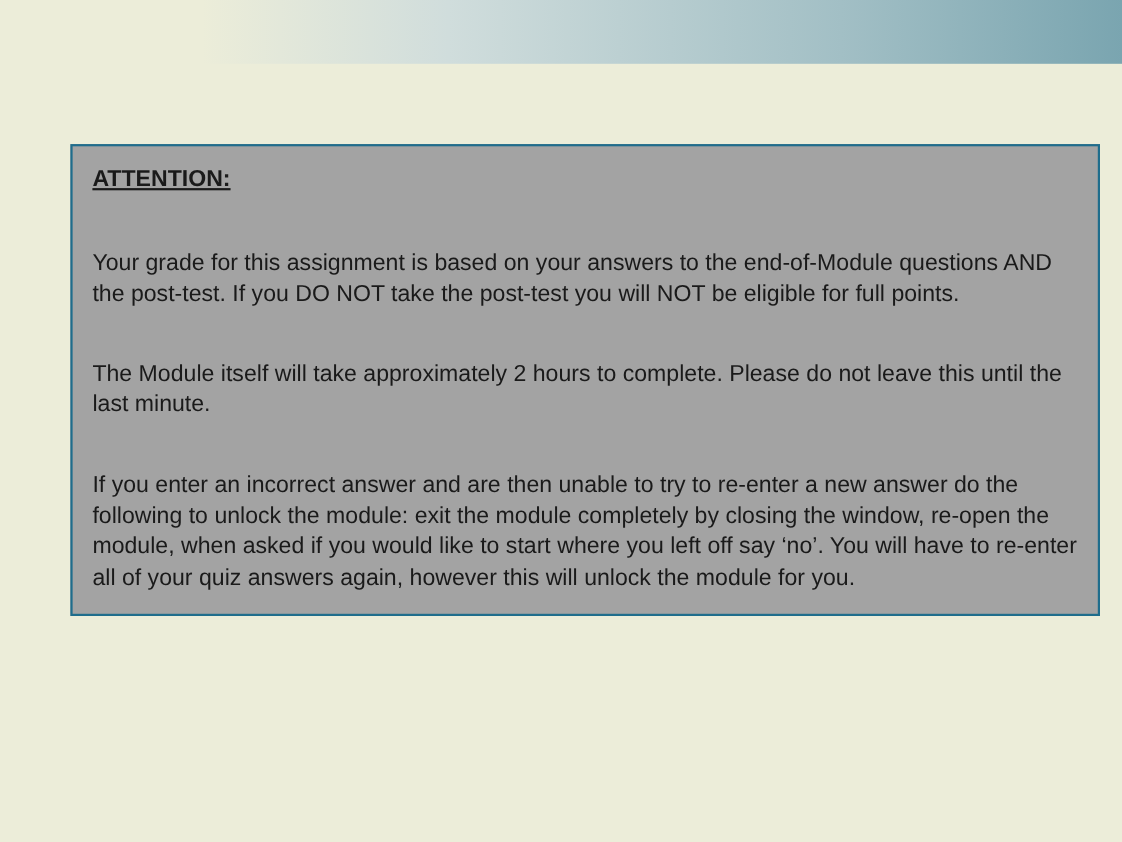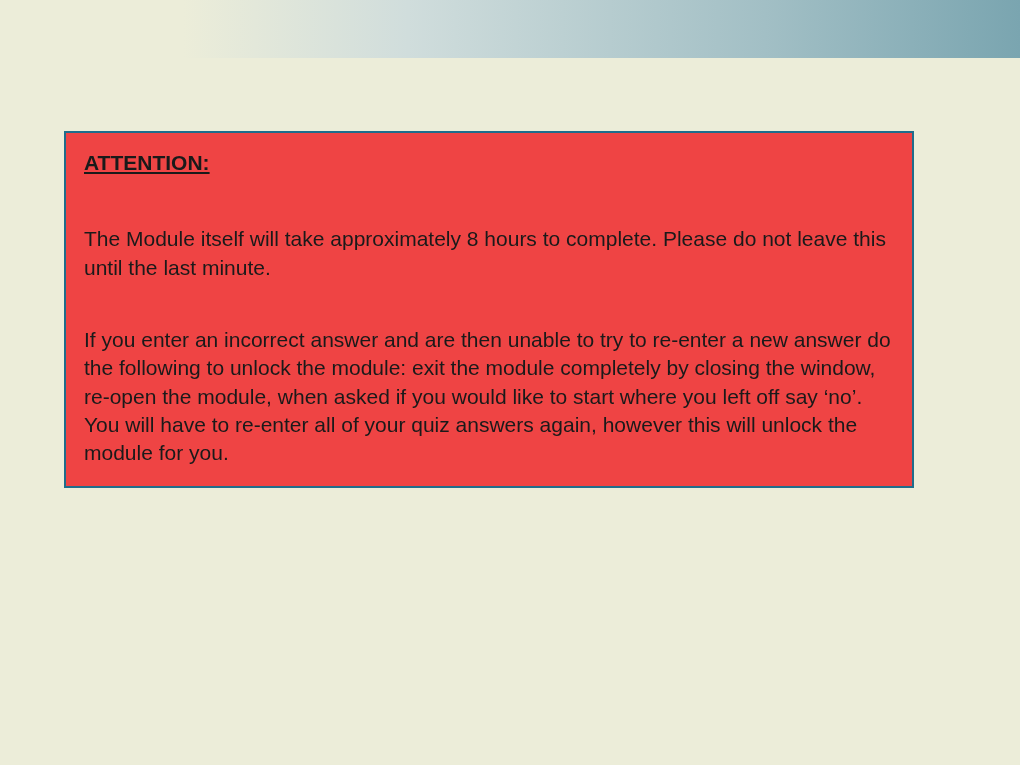--- a/index.html
+++ b/index.html
@@ -17,23 +17,23 @@
     }
     .top-bar {
       width: 100%;
       height: 58px;
       background: linear-gradient(to right, #ecedd9 0%, #ecedd9 18%, #d0dddc 40%, #a2bfc5 75%, #7aa5b0 100%);
     }
     .content-box {
       position: absolute;
       left: 64px;
       top: 131px;
-      width: 850px;
+      width: 936px;
       border: 2px solid #1f6d8c;
-      background-color: #ef4444;
+      background-color: #a3a3a3;
       padding: 16px 18px 18px 18px;
       color: #1a1a1a;
       font-size: 21px;
       line-height: 1.35;
     }
     .attention-title {
       font-weight: bold;
       text-decoration: underline;
       margin-bottom: 48px;
       display: block;
@@ -51,15 +51,16 @@
       margin-bottom: 0;
     }
   </style>
 </head>
 <body>
 
 <div class="top-bar"></div>
 
 <div class="content-box">
   <span class="attention-title">ATTENTION:</span>
-  <p class="para">The Module itself will take approximately 8 hours to complete.  Please do not leave this until the last minute.</p>
+  <p class="para">Your grade for this assignment is based on your answers to the end-of-Module questions AND the post-test.  If you DO NOT take the post-test you will NOT be eligible for full points.</p>
+  <p class="para">The Module itself will take approximately 2 hours to complete.  Please do not leave this until the last minute.</p>
   <p class="final-para">If you enter an incorrect answer and are then unable to try to re-enter a new answer do the following to unlock the module:  exit the module completely by closing the window, re-open the module, when asked if you would like to start where you left off say ‘no’.  You will have to re-enter all of your quiz answers again, however this will unlock the module for you.</p>
 </div>
 
 </body></html>

